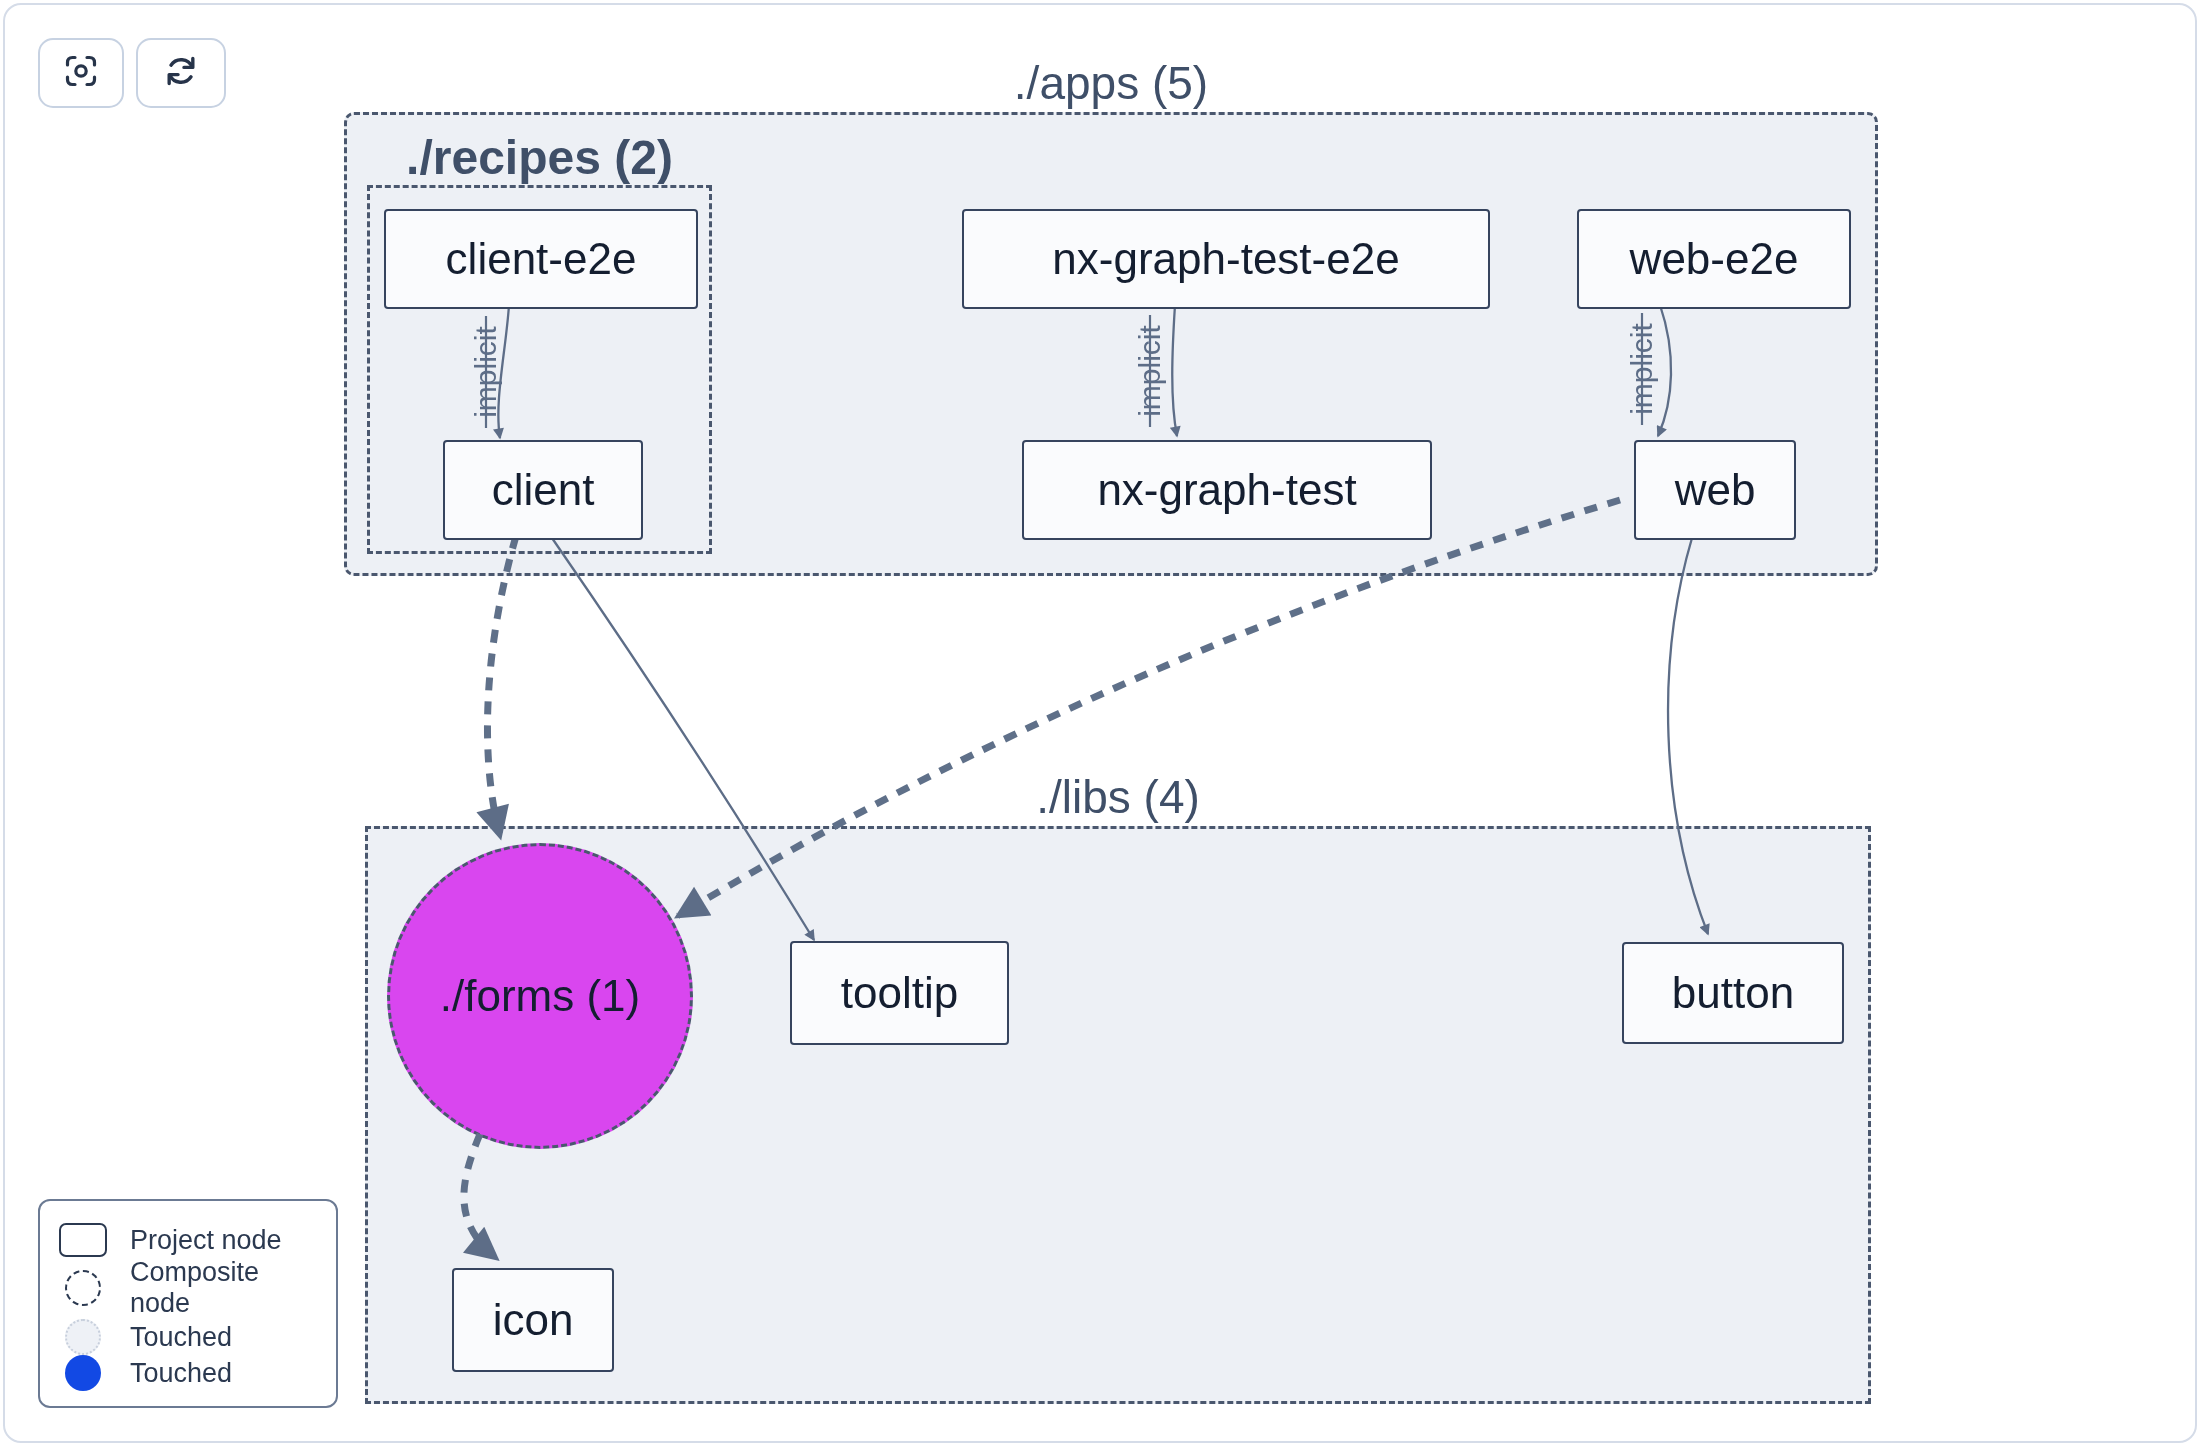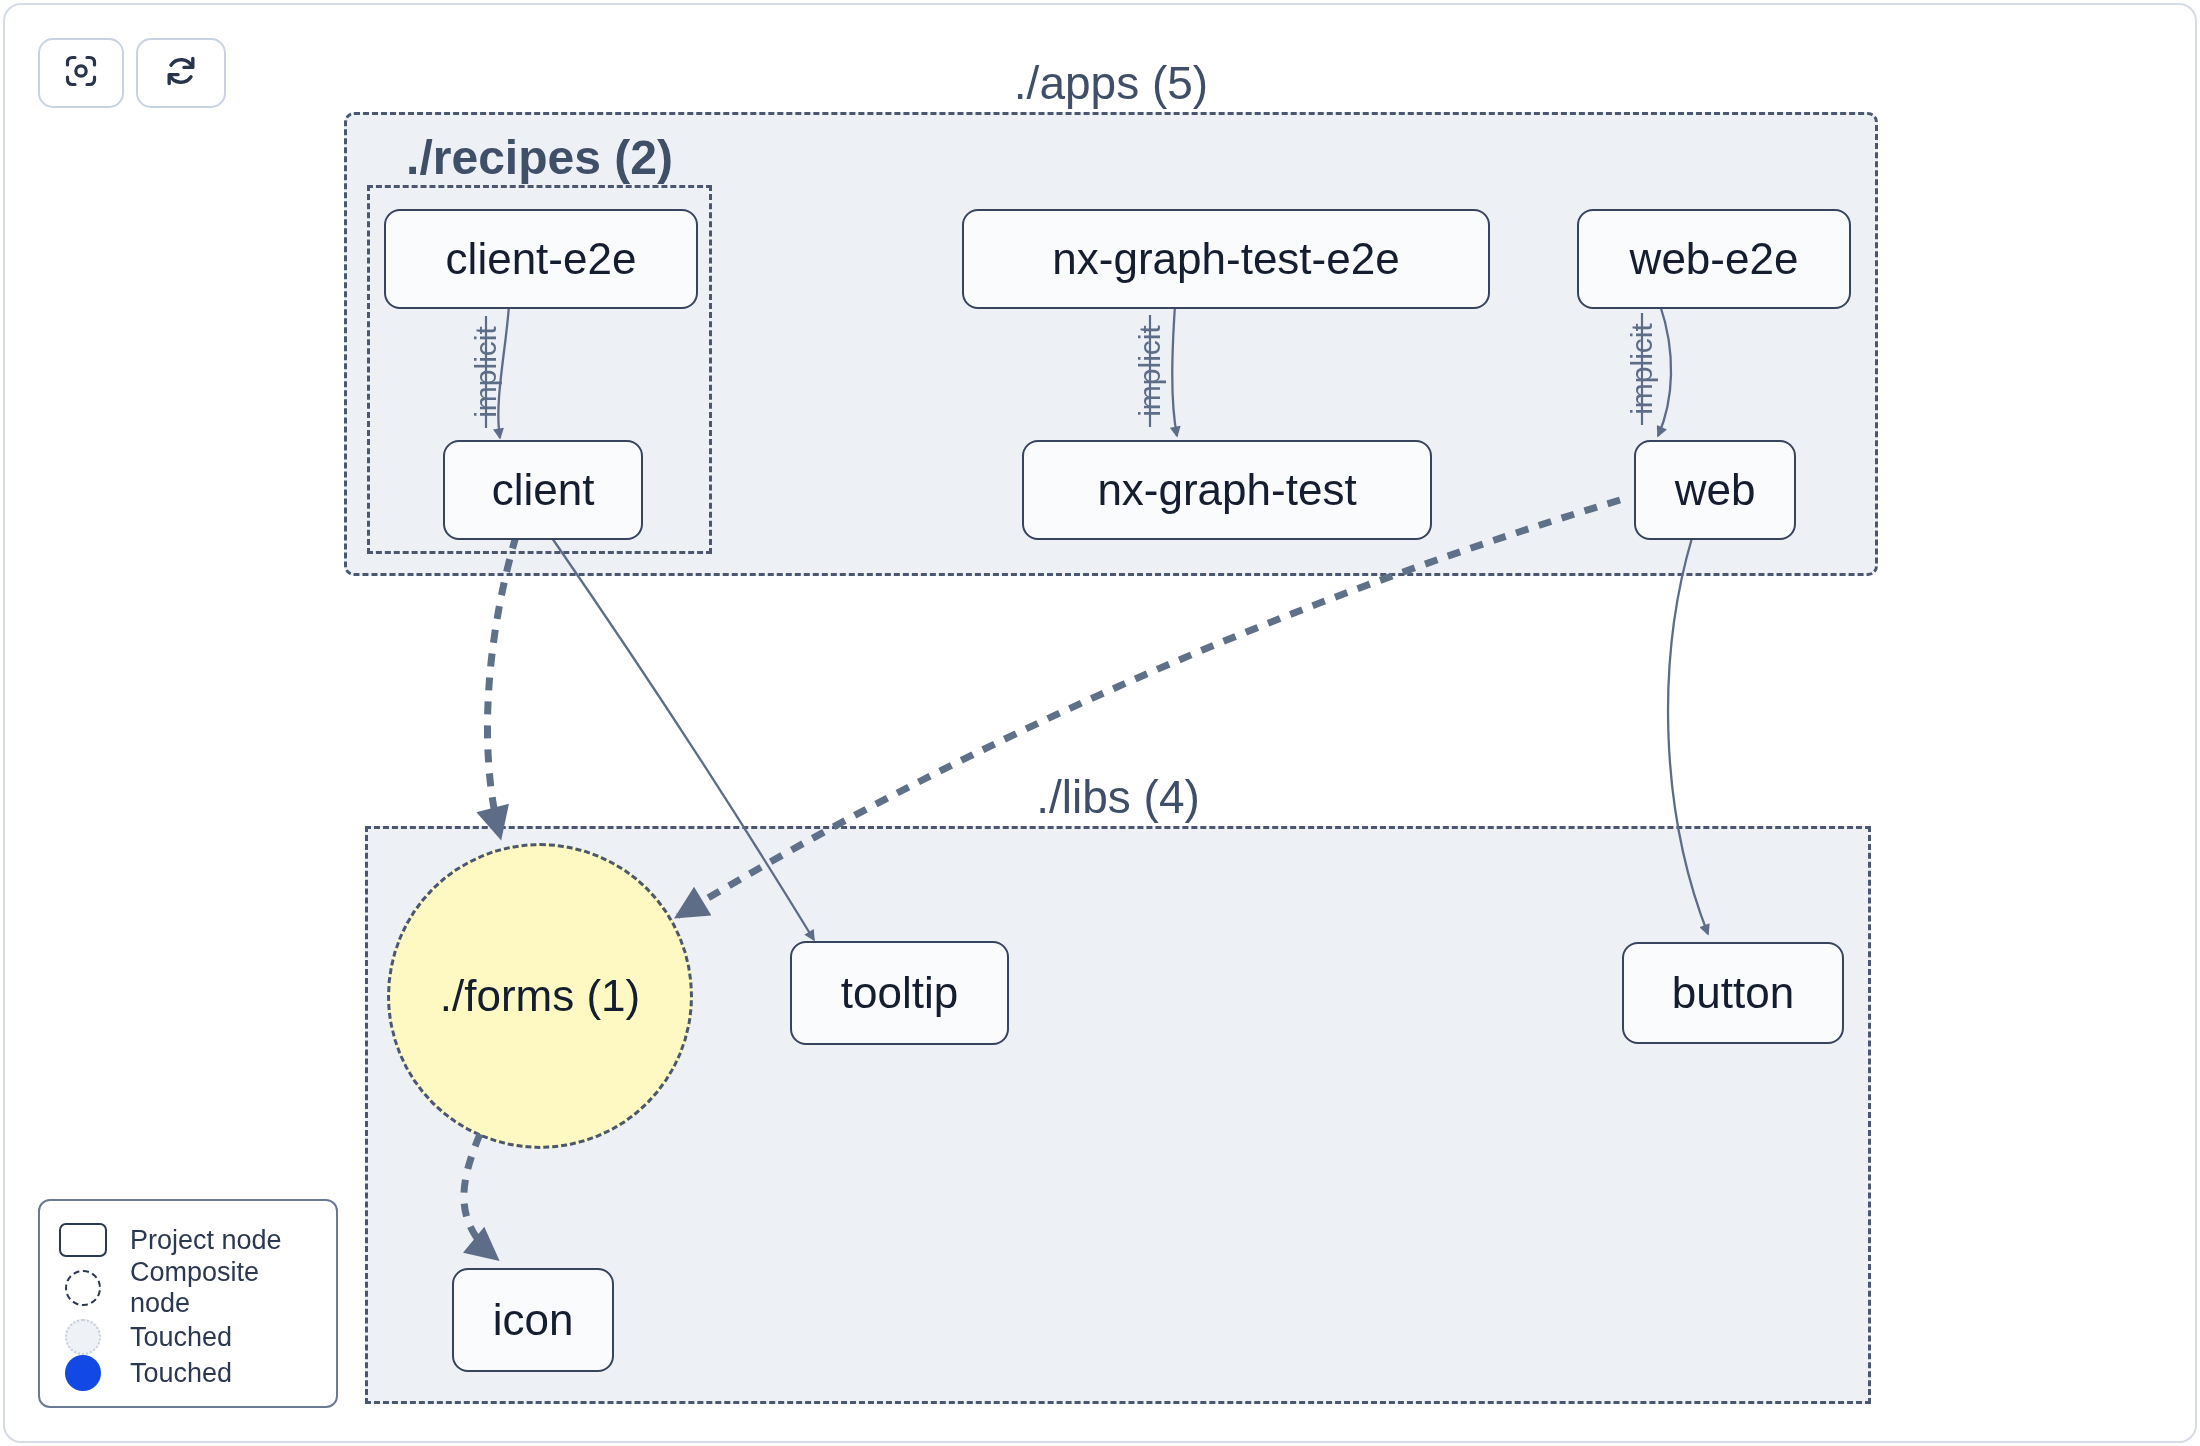--- a/index.html
+++ b/index.html
@@ -18,34 +18,34 @@
   .group{position:absolute;background:#edf0f5;border:3px dashed #4a576e;}
   #g-apps{left:344px;top:112px;width:1528px;height:458px;border-radius:10px;}
   #g-recipes{left:367px;top:185px;width:339px;height:363px;background:transparent;}
   #g-libs{left:365px;top:826px;width:1500px;height:572px;}
   .group-label{position:absolute;left:50%;transform:translateX(-50%);top:-60px;
         font-size:46px;color:#3f4f68;white-space:nowrap;line-height:56px;}
   #g-recipes .group-label{font-size:48px;top:-58px;font-weight:bold;}
 
   
   .composite{position:absolute;left:387px;top:843px;width:300px;height:300px;border-radius:50%;
-        background:#fef9c3;border:3px dashed #4a576e;display:flex;align-items:center;justify-content:center;
+        background:#d946ef;border:3px dashed #4a576e;display:flex;align-items:center;justify-content:center;
         z-index:2;cursor:pointer;text-align:center;}
   .composite .clabel{font-size:44px;color:#141e30;}
 
   
   svg.edges{position:absolute;left:0;top:0;z-index:3;pointer-events:none;}
   svg.edges path{pointer-events:stroke;}
   .edge-thin{stroke:#5d6d87;stroke-width:2.3;fill:none;}
   .edge-thick{stroke:#5f7089;stroke-width:7;fill:none;stroke-dasharray:13 11;}
   .elabel{font-size:30px;fill:#5d6d87;}
   .estrike{stroke:#5d6d87;stroke-width:2.2;}
 
   
-  .node{position:absolute;background:#fafbfd;border:2.5px solid #36445e;border-radius:16px;
+  .node{position:absolute;background:#fafbfd;border:2.5px solid #36445e;border-radius:4px;
         display:flex;align-items:center;justify-content:center;font-size:44px;color:#141e30;
         z-index:4;cursor:pointer;white-space:nowrap;}
   #n-client-e2e{left:384px;top:209px;width:310px;height:96px;}
   #n-client{left:443px;top:440px;width:196px;height:96px;}
   #n-nx-graph-test-e2e{left:962px;top:209px;width:524px;height:96px;}
   #n-nx-graph-test{left:1022px;top:440px;width:406px;height:96px;}
   #n-web-e2e{left:1577px;top:209px;width:270px;height:96px;}
   #n-web{left:1634px;top:440px;width:158px;height:96px;}
   #n-tooltip{left:774px;top:941px;width:215px;height:100px;margin-left:16px;}
   #n-button{left:1622px;top:942px;width:218px;height:98px;}

